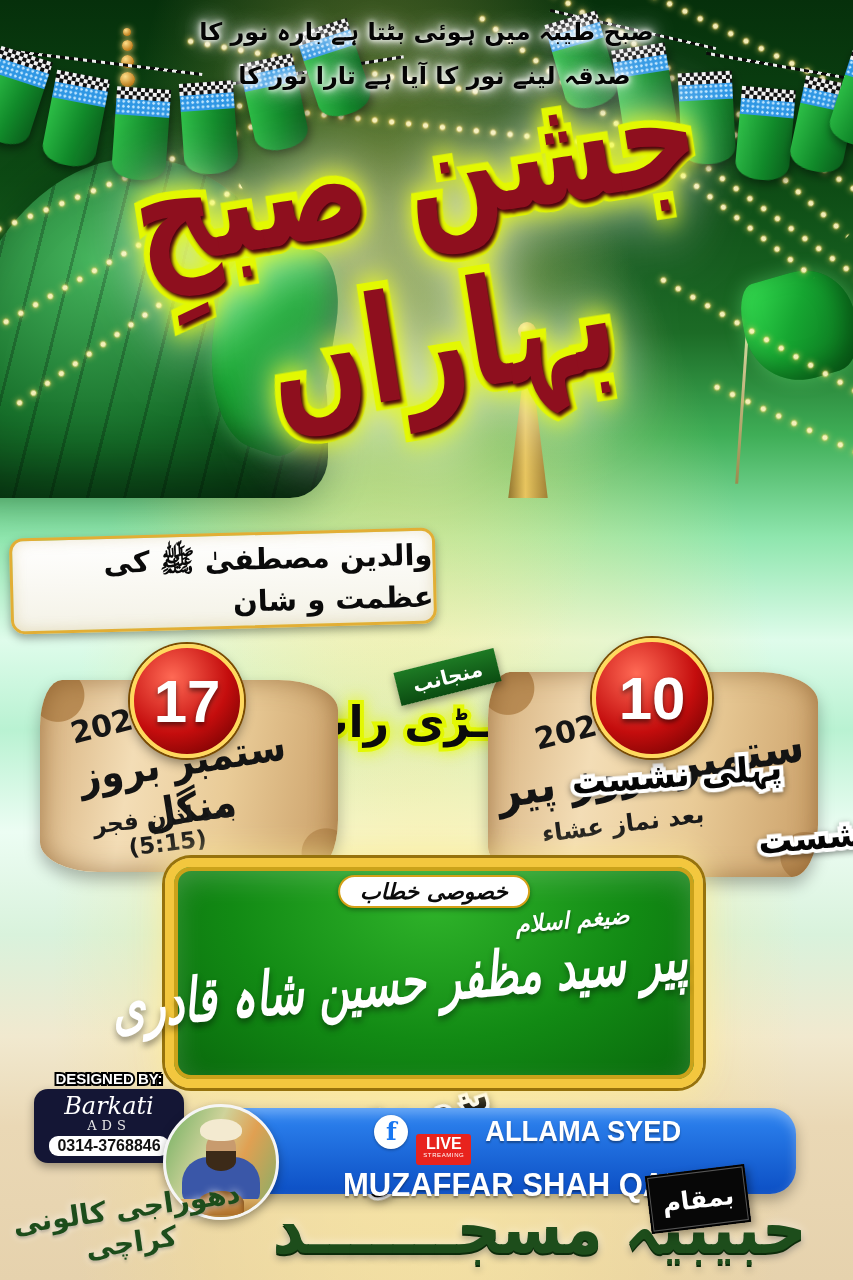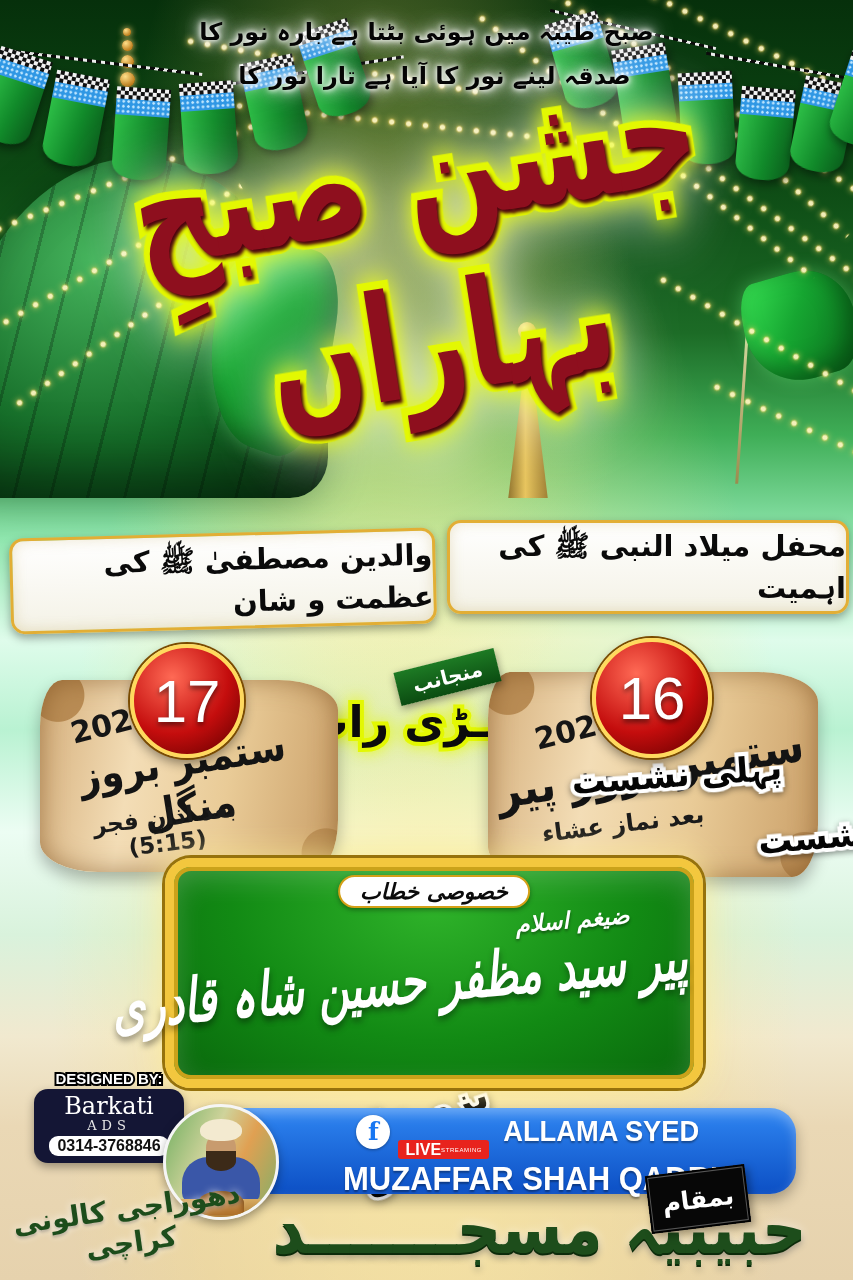--- a/index.html
+++ b/index.html
@@ -70,21 +70,21 @@
 
   .scroll{z-index:18;background:
       radial-gradient(circle at 6% 8%, #b98c54 0 26px, transparent 27px),
       radial-gradient(circle at 96% 90%, #b98c54 0 24px, transparent 25px),
       linear-gradient(100deg,#d5af7c,#f3ddb6 32%,#e9cb97 62%,#c99e67);
     border-radius:22px 60px 26px 58px/46px 30px 52px 30px;
     box-shadow:inset 0 0 26px rgba(110,64,18,.5), 0 8px 16px rgba(0,0,0,.28);}
   .daynum{z-index:22;border-radius:50%;display:flex;align-items:center;justify-content:center;
     background:radial-gradient(circle at 36% 28%,#ff6a55,#c40d0d 55%,#660000 95%);
     border:4px solid #ffd95e;box-shadow:0 0 0 2px #7a4b00,0 5px 12px rgba(0,0,0,.45);
-    color:#fff;font-family:"Liberation Sans",sans-serif;font-weight:normal;font-size:60px;
+    color:#fff;font-family:"Liberation Sans",sans-serif;font-weight:bold;font-size:60px;
     text-shadow:0 3px 5px rgba(0,0,0,.55);}
   .yr{position:absolute;font-weight:bold;font-size:30px;color:#161616;transform:rotate(-14deg);}
   .dline{position:absolute;font-weight:bold;color:#141414;transform:rotate(-9deg) scaleY(1.1);}
   .tline{position:absolute;font-weight:bold;color:#1a1a1a;transform:rotate(-7deg);}
 
   .org-badge{z-index:23;background:linear-gradient(#1d7a24,#0b4c11);color:#fff;font-weight:bold;font-size:20px;
     padding:5px 16px;transform:rotate(-14deg);box-shadow:0 3px 8px rgba(0,0,0,.4);}
   .org-name{z-index:22;width:160px;font-size:38px;font-weight:bold;line-height:1.12;transform:rotate(-18deg);}
   .org-name .halo{-webkit-text-stroke:7px #fff;color:#fff;filter:drop-shadow(0 2px 4px rgba(0,0,0,.4));}
   .org-name .fill{color:#070707;}
@@ -100,32 +100,32 @@
     text-shadow:0 2px 3px rgba(0,0,0,.4);}
   .spk-name{position:absolute;left:6px;right:6px;top:88px;color:#fff;font-size:42px;font-weight:bold;
     transform:rotate(-5deg) scaleY(1.45);transform-origin:50% 50%;text-shadow:0 3px 5px rgba(0,0,0,.38);white-space:nowrap;}
 
   .designed{left:34px;top:1070px;width:150px;z-index:26;text-align:center;}
   .designed .lbl{font-family:"Liberation Sans",sans-serif;font-size:15px;font-weight:bold;}
   .designed .lbl .halo{-webkit-text-stroke:4px #000;color:#000;}
   .designed .lbl .fill{color:#fff;}
   .dbox{margin-top:2px;background:#141635;border-radius:14px;padding:5px 8px 7px;box-shadow:0 4px 10px rgba(0,0,0,.35);
     display:flex;flex-direction:column;align-items:center;gap:1px;}
-  .dname{font-family:"DejaVu Serif",serif;font-size:24px;color:#fff;line-height:1;}
+  .dname{font-family:"DejaVu Serif",serif;font-style:italic;font-size:24px;color:#fff;line-height:1;}
   .dsub{font-family:"DejaVu Serif",serif;font-size:13px;letter-spacing:5px;color:#e8e8e8;line-height:1;}
   .dphone{background:#fff;border-radius:9px;padding:1px 8px;font-family:"Liberation Sans",sans-serif;
     font-size:16px;font-weight:bold;color:#101010;margin-top:3px;}
 
   .banner{left:196px;top:1108px;width:600px;height:86px;z-index:25;border-radius:26px;
     background:linear-gradient(#2f86f2,#0c4fc4);box-shadow:inset 0 6px 12px rgba(255,255,255,.3),0 6px 14px rgba(0,0,0,.3);
     display:flex;flex-direction:column;align-items:center;justify-content:center;padding-left:70px;box-sizing:border-box;}
   .brow{display:flex;align-items:center;gap:8px;}
   .fb{width:34px;height:34px;border-radius:50%;background:#fff;color:#1877f2;display:flex;align-items:center;justify-content:center;
     font-family:"DejaVu Serif",serif;font-weight:bold;font-size:25px;box-shadow:0 1px 3px rgba(0,0,0,.35);}
-  .live{background:#e8231d;color:#fff;border-radius:3px;padding:2px 7px 1px;display:flex;flex-direction:row;align-items:center;line-height:1;margin-top:36px;}
+  .live{background:#e8231d;color:#fff;border-radius:3px;padding:2px 7px 7px;display:flex;flex-direction:column;align-items:center;line-height:1;margin-top:36px;}
   .live .lw{font-family:"Liberation Sans",sans-serif;font-weight:bold;font-size:16px;}
   .live .st{font-family:"Liberation Sans",sans-serif;font-size:6px;letter-spacing:.6px;}
   .bl1,.bl2{color:#fff;font-family:"Liberation Sans",sans-serif;font-weight:bold;transform:scaleX(.94);
     text-shadow:0 2px 2px rgba(0,0,0,.35);white-space:nowrap;}
   .bl1{font-size:29px;} .bl2{font-size:33px;margin-top:1px;}
 
   .avatar{left:163px;top:1104px;width:110px;height:110px;z-index:27;border-radius:50%;overflow:hidden;
     border:3px solid #f5f5f5;box-shadow:0 4px 10px rgba(0,0,0,.35);
     background:linear-gradient(115deg,#6fae5f,#cfd39b 38%,#e0a052 62%,#7fb06a);}
   .av-body{position:absolute;bottom:14px;left:50%;transform:translateX(-50%);width:78px;height:46px;border-radius:26px 26px 10px 10px;background:#3a57a8;}
@@ -251,39 +251,36 @@
   </div>
   <div class="abs subtitle ctr rtl stack">
     <span class="halo" aria-hidden="true">بــــڑی رات</span>
     <span class="fill">بــــڑی رات</span>
   </div>
 
   <div class="abs sess-head stack rtl" style="right:70px;top:468px;transform:rotate(-4deg);">
     <span class="halo" aria-hidden="true">پہلی نشست</span>
     <span class="fill">پہلی نشست</span>
   </div>
-  <div class="abs sess-box rtl" style="left:447px;top:520px;width:396px;height:88px;font-size:29px;">
-    <span>محفل میلاد النبی ﷺ کی اہمیت</span>
-  </div>
 
   <div class="abs sess-head stack rtl" style="left:160px;top:488px;transform:rotate(-5deg);">
     <span class="halo" aria-hidden="true">دوسری نشست</span>
     <span class="fill">دوسری نشست</span>
   </div>
   <div class="abs sess-box rtl" style="left:10px;top:533px;width:420px;height:90px;font-size:29px;transform:rotate(-1.5deg);">
     <span>والدین مصطفیٰ ﷺ کی عظمت و شان</span>
   </div>
 
   <div class="abs scroll" style="left:488px;top:672px;width:330px;height:205px;">
     <div class="yr" style="left:46px;top:40px;">2024</div>
     <div class="dline rtl ctr" style="left:4px;right:10px;top:72px;font-size:42px;">ستمبر بروز پیر</div>
     <div class="tline rtl ctr" style="left:20px;right:80px;top:138px;font-size:24px;">بعد نماز عشاء</div>
   </div>
   <div class="abs daynum" style="left:592px;top:638px;width:112px;height:112px;">
-    <span>16</span>
+    <span>10</span>
   </div>
 
   <div class="abs scroll" style="left:40px;top:680px;width:298px;height:192px;">
     <div class="yr" style="left:30px;top:26px;">2024</div>
     <div class="dline rtl ctr" style="left:2px;right:8px;top:62px;font-size:37px;">ستمبر بروز منگل</div>
     <div class="tline rtl ctr" style="left:14px;right:60px;top:124px;font-size:23px;">بعد اذانِ فجر (5:15)</div>
   </div>
   <div class="abs daynum" style="left:130px;top:644px;width:106px;height:106px;">
     <span>17</span>
   </div>

